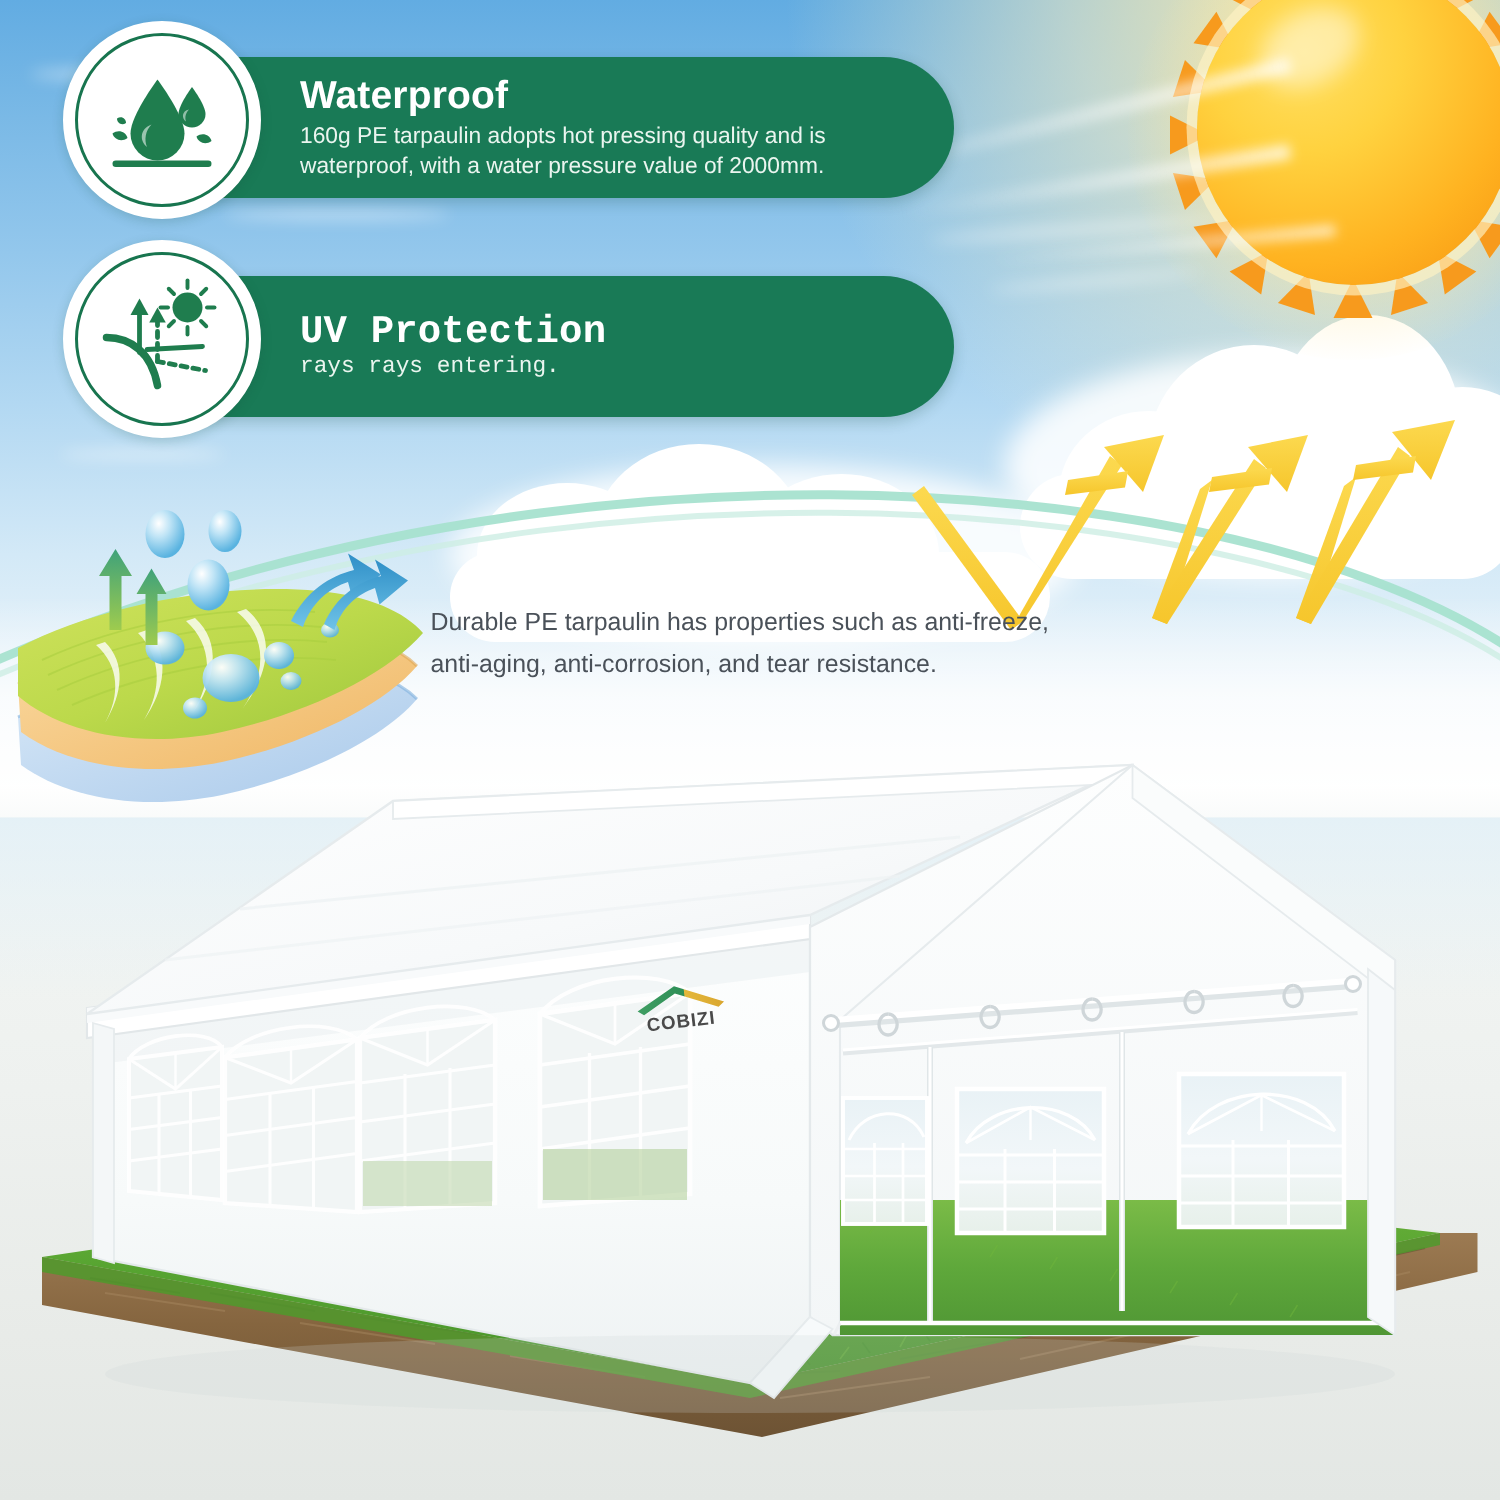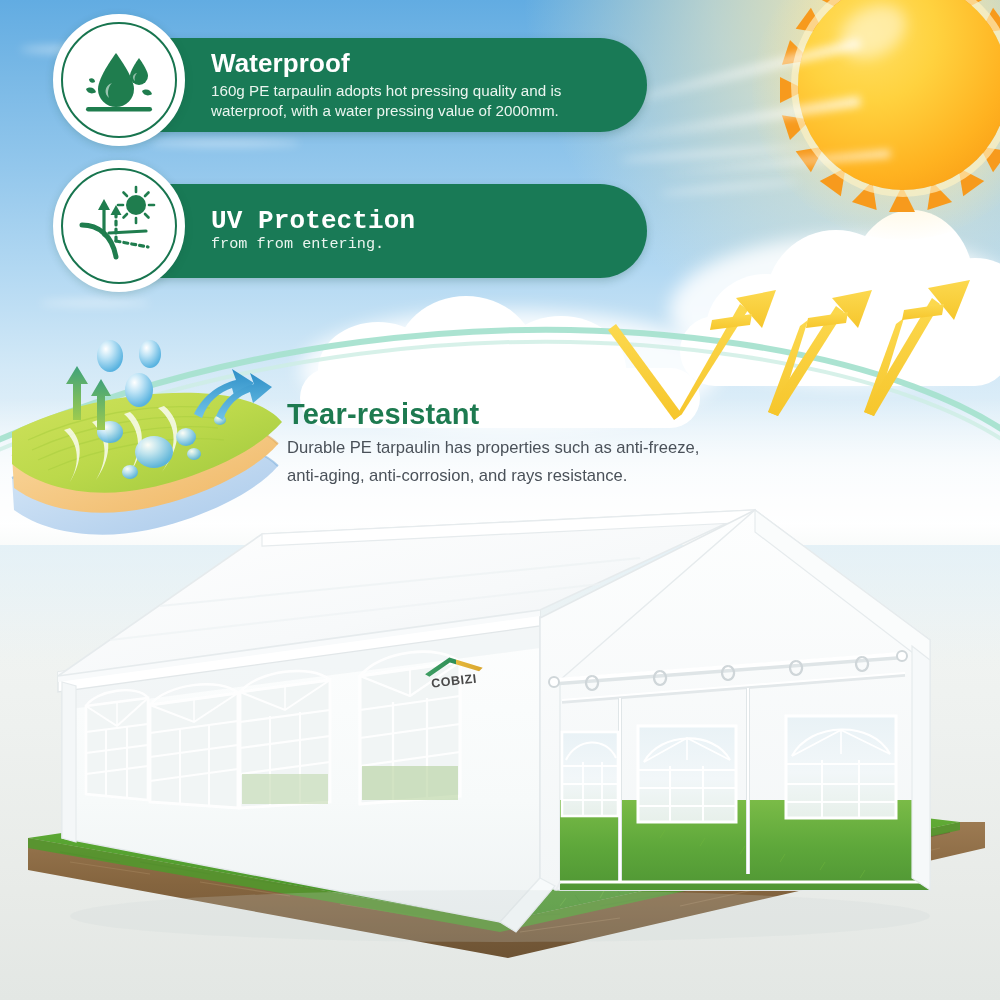--- a/index.html
+++ b/index.html
@@ -32,21 +32,21 @@
     background:radial-gradient(circle at 34% 26%, #ffe063 0%, #ffd23f 32%, #ffb220 68%, #f59310 100%);
     box-shadow:0 0 0 7px rgba(255,243,196,.65);}
   .sun-spec{position:absolute;left:86px;top:68px;width:70px;height:48px;border-radius:50%;
     background:rgba(255,255,255,.45);filter:blur(7px);transform:rotate(-28deg);}
   .ray{position:absolute;left:50%;top:50%;width:0;height:0;border-left:13px solid transparent;border-right:13px solid transparent;
     border-bottom:26px solid #f79a1d;transform-origin:50% 0;}
   .sunbeam{position:absolute;height:10px;background:linear-gradient(90deg, rgba(255,255,255,0), rgba(255,255,255,.75));
     filter:blur(4px);transform-origin:100% 50%;}
 
   
-  .badge{position:absolute;display:flex;align-items:center;margin-left:11px;}
+  .badge{position:absolute;display:flex;align-items:center;}
   .badge-pill{
     position:absolute;left:88px;top:8px;height:94px;border-radius:47px;
     background:#197a56;box-shadow:0 3px 9px rgba(12,70,48,.22);
     display:flex;flex-direction:column;justify-content:center;
     padding:4px 34px 4px 112px;box-sizing:border-box;
   }
   .badge-title{color:#ffffff;font-size:26px;font-weight:bold;line-height:1.05;letter-spacing:.1px;}
   .badge-desc{color:#eaf5ef;font-size:15.2px;line-height:1.27;margin-top:4px;font-weight:400;}
   .badge-circle{
     position:absolute;left:42px;top:-16px;width:126px;height:126px;border-radius:50%;
@@ -141,21 +141,21 @@
   </div>
 
   <div class="sunbeam" style="left:560px;top:38px;width:300px;transform:rotate(-14deg);"></div>
   <div class="sunbeam" style="left:600px;top:96px;width:260px;transform:rotate(-9deg);"></div>
   <div class="sunbeam" style="left:660px;top:150px;width:230px;transform:rotate(-5deg);height:7px;"></div>
 
   <div class="badge" style="left:0px;top:30px;width:660px;height:120px;">
     <div class="badge-pill" style="width:548px;">
       <div class="badge-title no-sel">Waterproof</div>
       <div class="badge-desc no-sel">160g PE tarpaulin adopts hot pressing quality and is</div>
-      <div class="badge-desc no-sel" style="margin-top:0">waterproof, with a water pressing value of 2000mm.</div>
+      <div class="badge-desc no-sel" style="margin-top:0">waterproof, with a water pressure value of 2000mm.</div>
     </div>
     <div class="badge-circle">
       <svg width="86" height="86" viewBox="0 0 86 86" aria-hidden="true">
 
         <path d="M40 16 C40 16 22 40 22 52 a18 18 0 0 0 36 0 C58 40 40 16 40 16 Z" fill="#1f7d4e"></path>
         <path d="M36 46 C32 50 31 56 33 61 c-5 -4 -5 -12 3 -15 Z" fill="#ffffff" opacity=".55"></path>
 
         <path d="M63 21 C63 21 54 33 54 39 a9 9 0 0 0 18 0 C72 33 63 21 63 21 Z" fill="#1f7d4e"></path>
         <path d="M61 36 c-2 2 -3 5 -2 8 -3 -2 -3 -7 2 -8 Z" fill="#ffffff" opacity=".5"></path>
 
@@ -165,21 +165,21 @@
         <path d="M66 54 c4 -3 9 -1 10 3 -4 3 -9 1 -10 -3 Z" fill="#1f7d4e"></path>
 
         <rect x="10" y="70" width="66" height="4.4" rx="2.2" fill="#1f7d4e"></rect>
       </svg>
     </div>
   </div>
 
   <div class="badge" style="left:0px;top:176px;width:660px;height:120px;font-family:Liberation Mono, monospace;">
     <div class="badge-pill" style="width:548px;">
       <div class="badge-title no-sel">UV Protection</div>
-      <div class="badge-desc no-sel" style="margin-top:0">from from entering.</div>
+      <div class="badge-desc no-sel" style="margin-top:0">rays rays entering.</div>
     </div>
     <div class="badge-circle">
       <svg width="90" height="90" viewBox="0 0 90 90" aria-hidden="true">
         <g fill="none" stroke="#1f7d4e" stroke-width="3.2" stroke-linecap="round">
 
           <path d="M8 44 C24 44 38 54 42 76" stroke-width="5"></path>
 
           <path d="M35 52 L72 50"></path>
 
           <path d="M30 54 L30 24"></path>
@@ -314,23 +314,22 @@
       <path d="M93 64 l10 -17 l10 17 h-6 v34 h-8 v-34 Z"></path>
     </g>
 
     <g fill="url(#ba)">
       <path d="M196 82 C206 62 222 52 238 48 l-4 -11 l22 14 l-19 16 l-3 -11 c-12 4 -24 13 -30 30 Z"></path>
       <path d="M218 84 C226 66 240 56 256 52 l-4 -11 l22 14 l-19 16 l-3 -11 c-11 4 -22 12 -27 28 Z"></path>
     </g>
   </svg>
 
   <div class="tear-block">
-    <div class="tear-title no-sel">Tear-resistant</div>
     <div class="tear-desc no-sel">Durable PE tarpaulin has properties such as anti-freeze,</div>
-    <div class="tear-desc no-sel">anti-aging, anti-corrosion, and rays resistance.</div>
+    <div class="tear-desc no-sel">anti-aging, anti-corrosion, and tear resistance.</div>
   </div>
 
   <div class="floor"></div>
   <div class="floor-haze"></div>
 
   <svg class="tent" viewBox="0 0 1000 530">
     <defs>
       <linearGradient id="roofL" x1="0" y1="0" x2="1" y2="1">
         <stop offset="0" stop-color="#ffffff"></stop>
         <stop offset=".55" stop-color="#f7f9fa"></stop>

